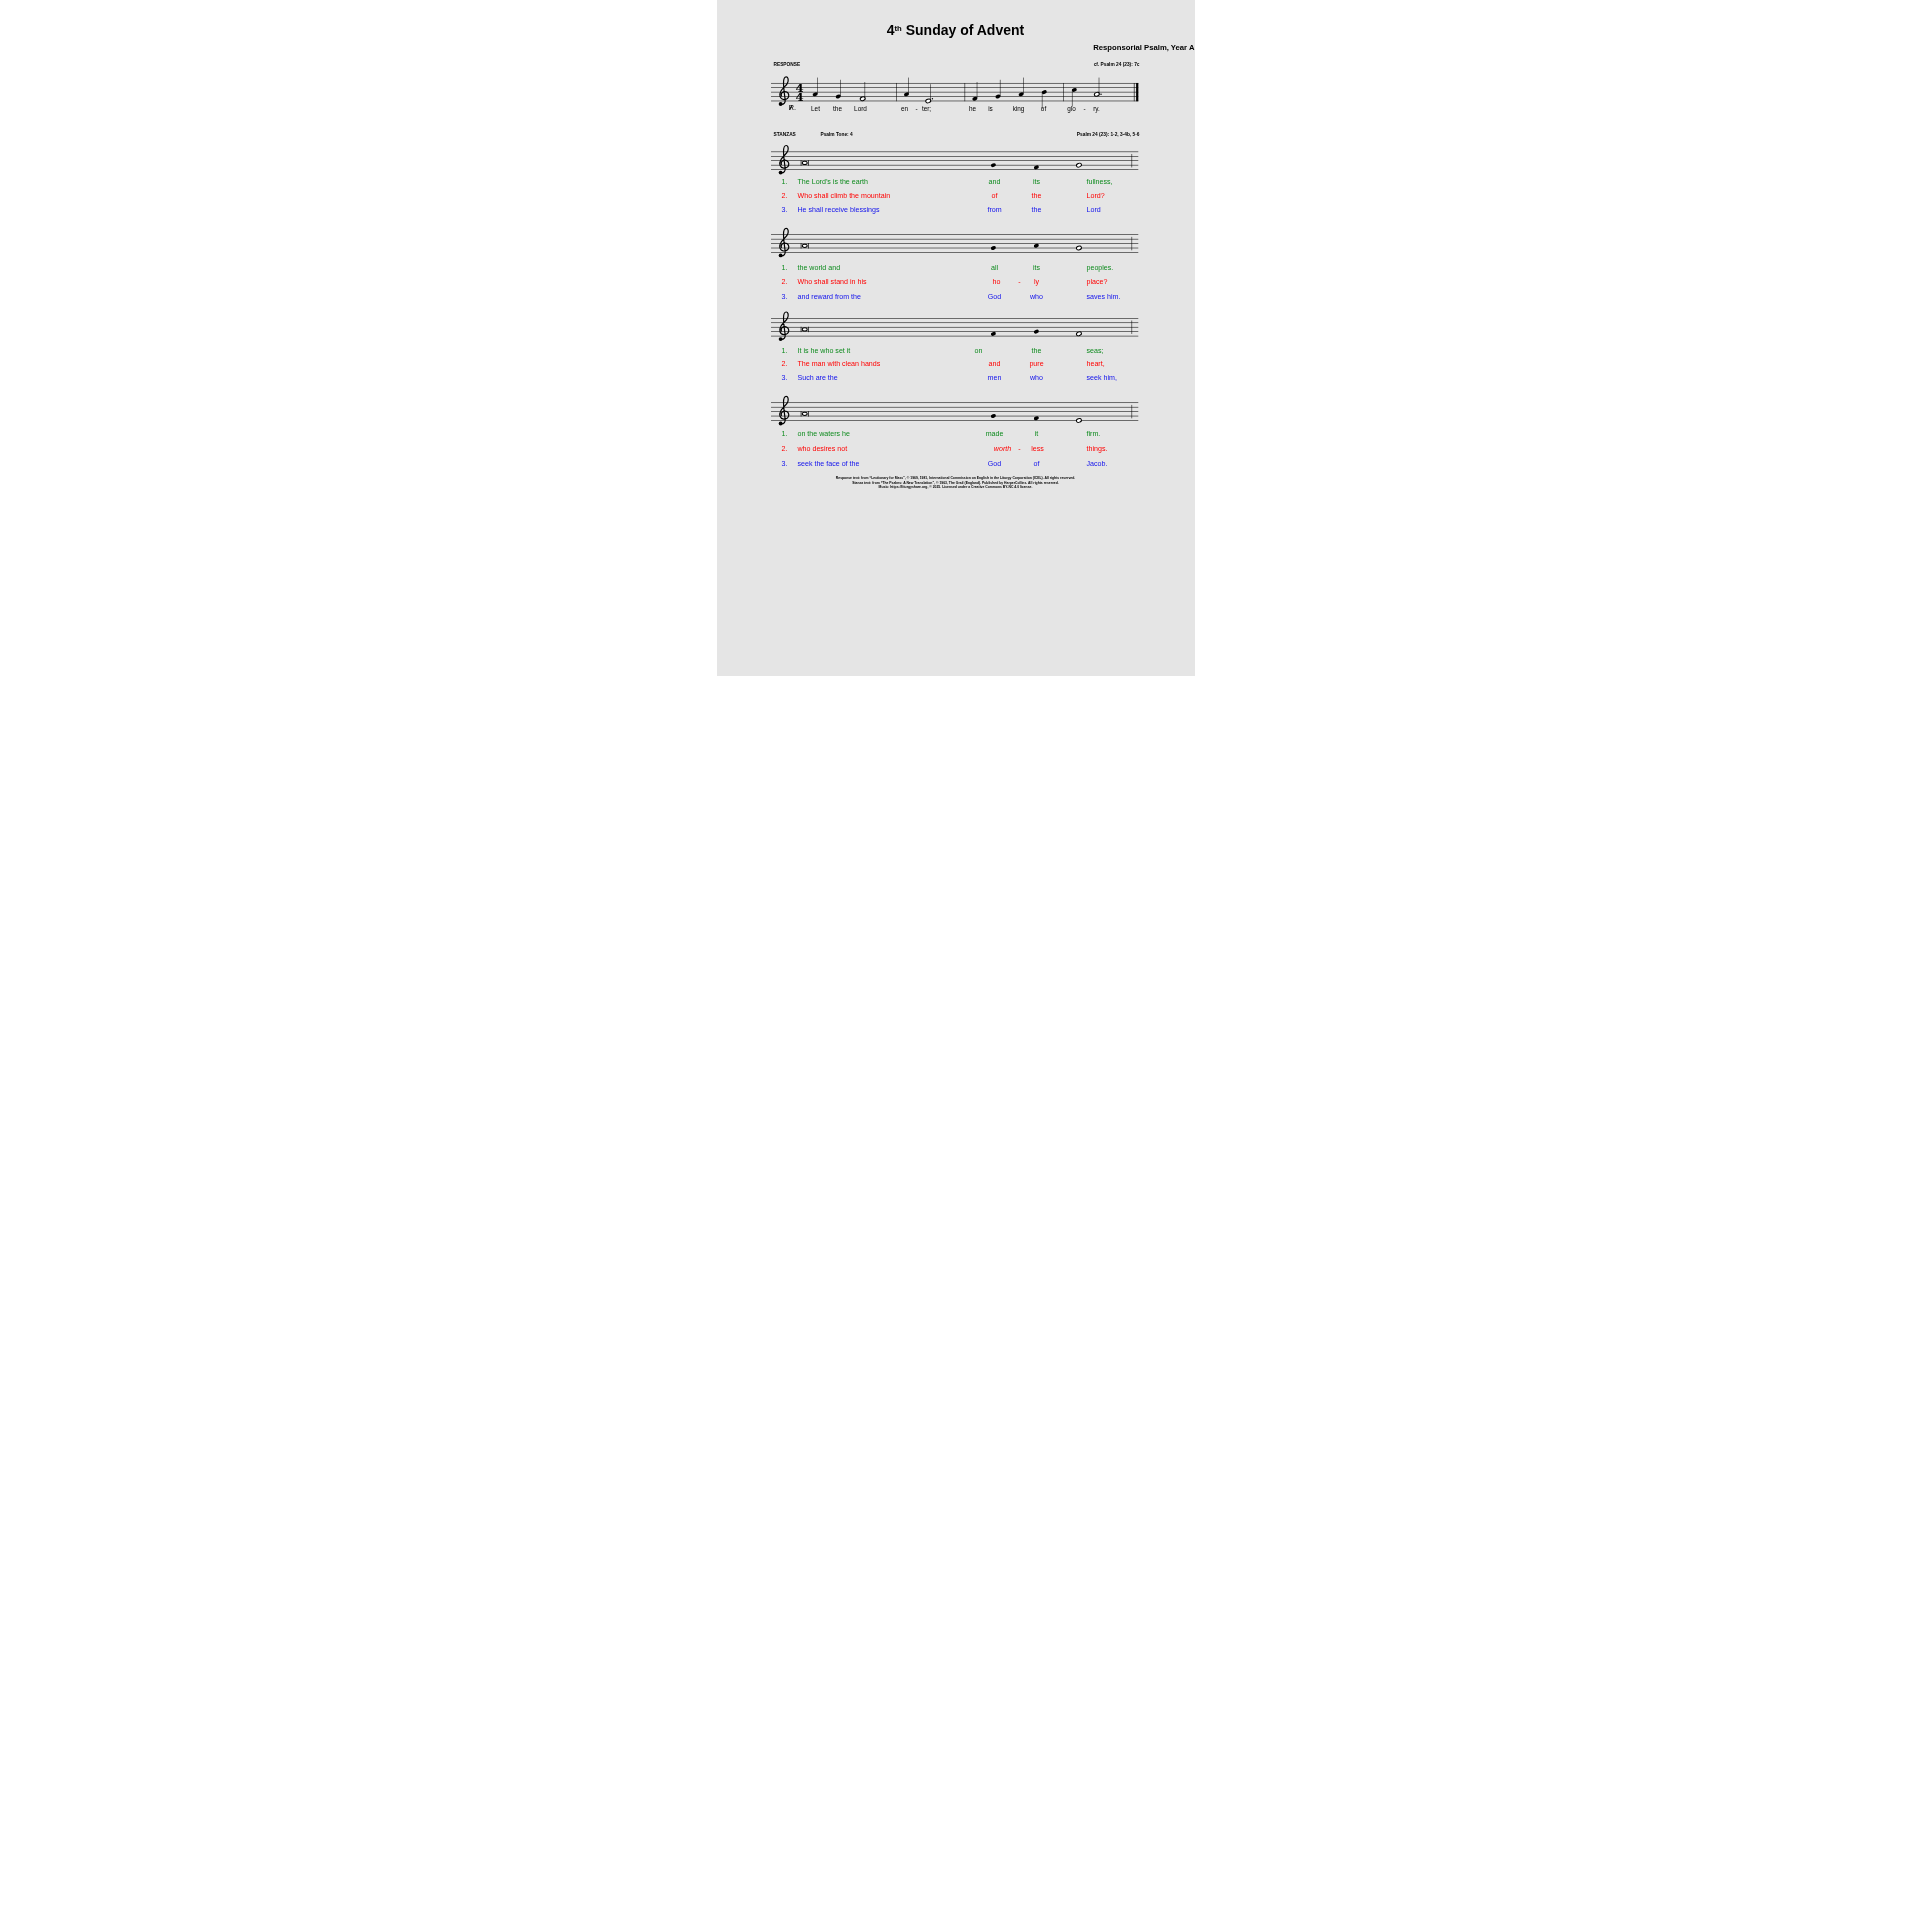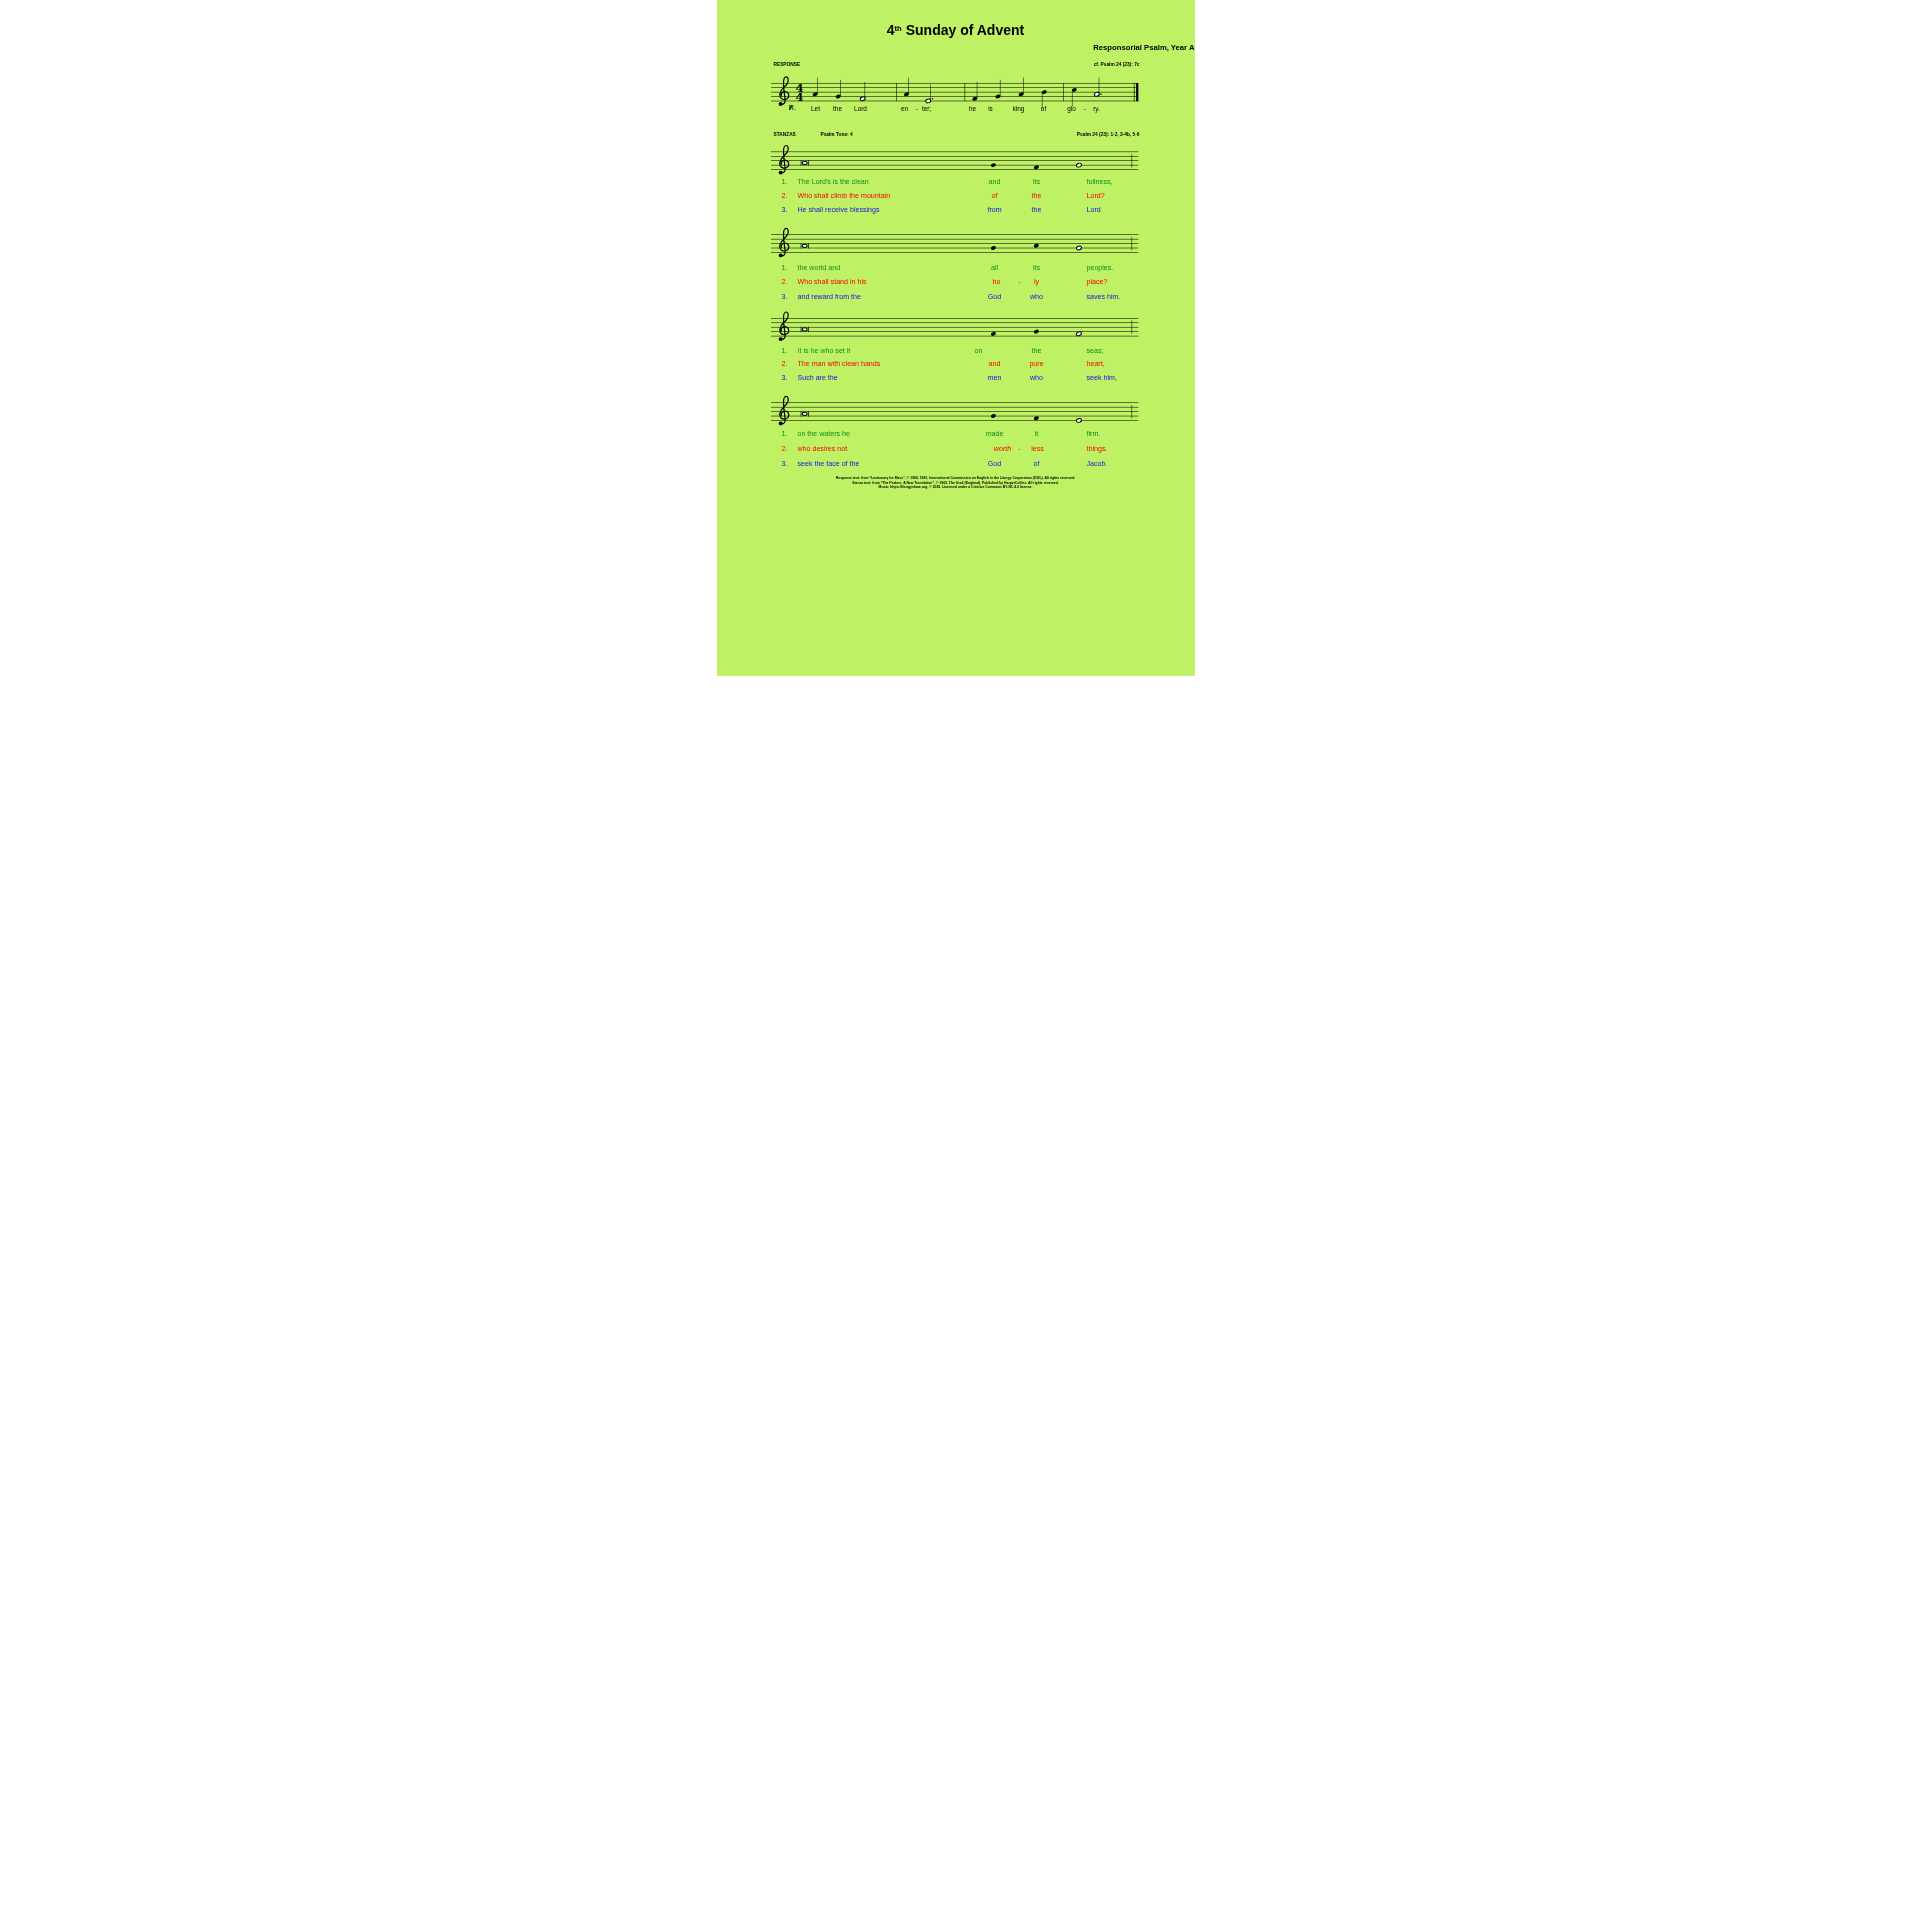--- a/index.html
+++ b/index.html
@@ -1,17 +1,17 @@
 <!DOCTYPE html>
 <html style="font-size:6.2px"><head>
 <meta charset="utf-8">
 <title>4th Sunday of Advent</title>
 <style>
   html,body{margin:0;padding:0;background:#ffffff;}
-  .page{position:relative;width:478px;height:676px;margin:0 auto;background:#bef264;overflow:hidden;
+  .page{position:relative;width:478px;height:676px;margin:0 auto;background:#e5e5e5;overflow:hidden;
         font-family:"Liberation Sans",sans-serif;color:#000;}
   .abs{position:absolute;}
   .title{left:0;right:0;top:23px;text-align:center;font-size:14px;font-weight:bold;line-height:15.4px;}
   .title sup{font-size:0.55em;position:relative;top:-0.5em;vertical-align:baseline;}
   .subtitle{left:0;right:0;top:43px;text-align:right;font-size:7.7px;font-weight:bold;}
   .seclabel{font-size:4.8px;font-weight:bold;white-space:nowrap;}
   #music-layer{left:0;top:0;width:478px;height:676px;pointer-events:none;}
   .lyricword{position:absolute;top:105px;font-size:6.4px;white-space:nowrap;transform:translateX(-50%);line-height:8.5px;}
   .resp-mark{font-size:7.3px;top:104px;}
   .resp-mark .slash{position:absolute;left:1px;top:0.8px;width:0.5px;height:5px;background:#000;
@@ -226,21 +226,21 @@
       <span class="lyricword" style="left: 302px;">king</span>
       <span class="lyricword" style="left: 327px;">of</span>
       <span class="lyricword" style="left: 355px;">glo</span>
       <span class="lyricword" style="left: 368px;">-</span>
       <span class="lyricword" style="left: 380px;">ry.</span>
     </div>
 
   <div id="stanza-groups">
       <div class="stanza-row" style="top: 178px; color: rgb(14, 139, 30);">
         <span class="st-num">1.</span>
-        <span class="st-main">The Lord’s is the clean</span>
+        <span class="st-main">The Lord’s is the earth</span>
         <span class="st-w1" style="left: 278px;">and</span>
         <span class="st-w2" style="left: 320px;">its</span>
         <span class="st-w3">fullness,</span>
       </div>
       <div class="stanza-row" style="top: 192px; color: rgb(255, 0, 0);">
         <span class="st-num">2.</span>
         <span class="st-main">Who shall climb the mountain</span>
         <span class="st-w1" style="left: 278px;">of</span>
         <span class="st-w2" style="left: 320px;">the</span>
         <span class="st-w3">Lord?</span>

